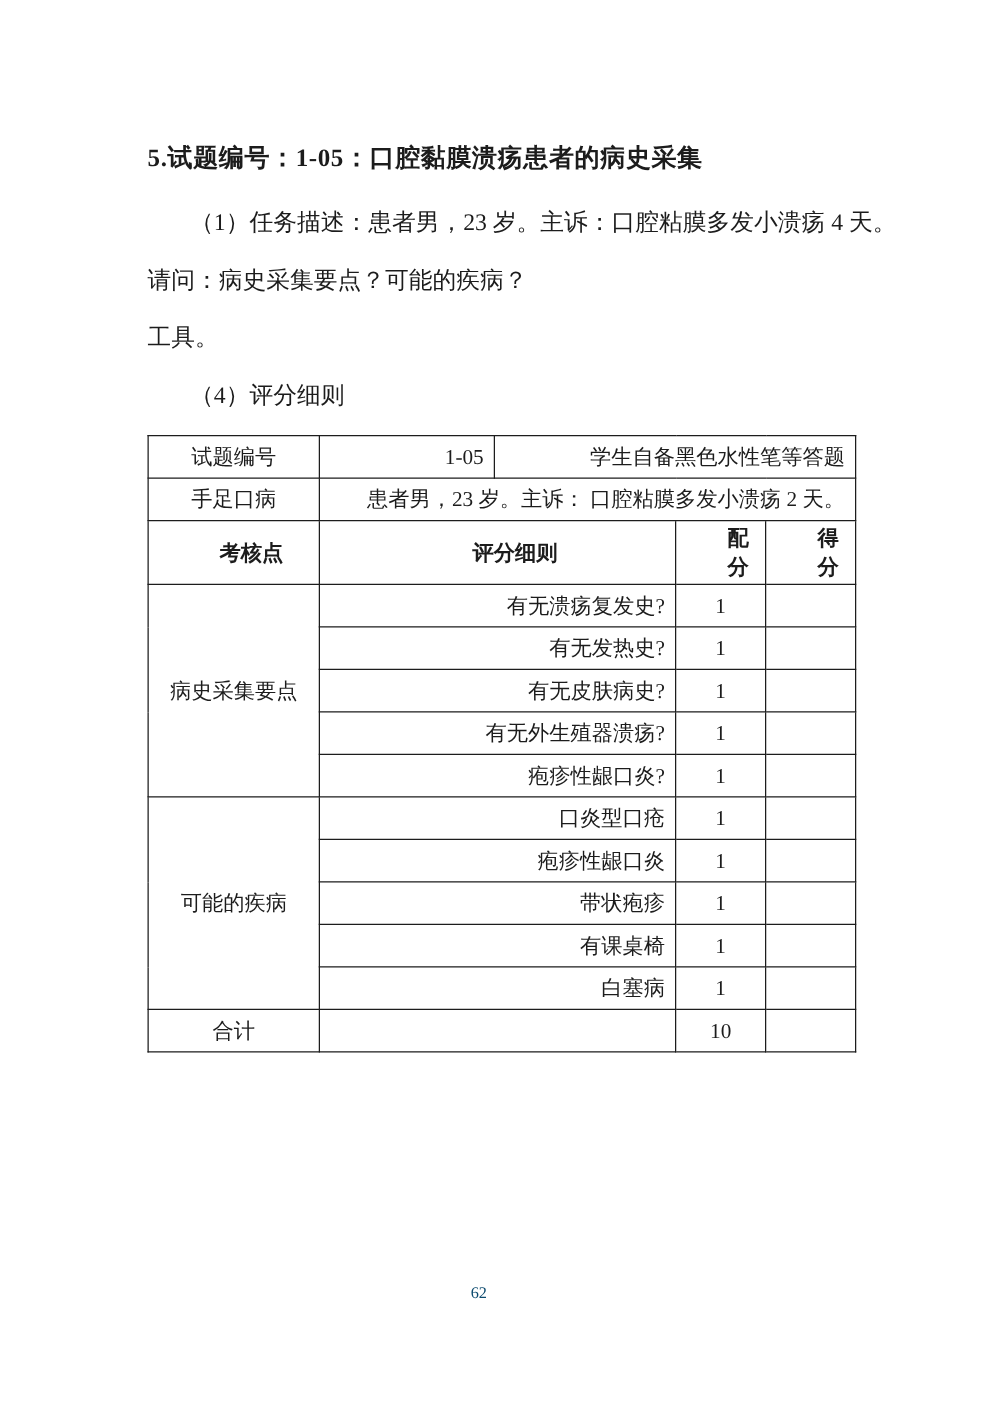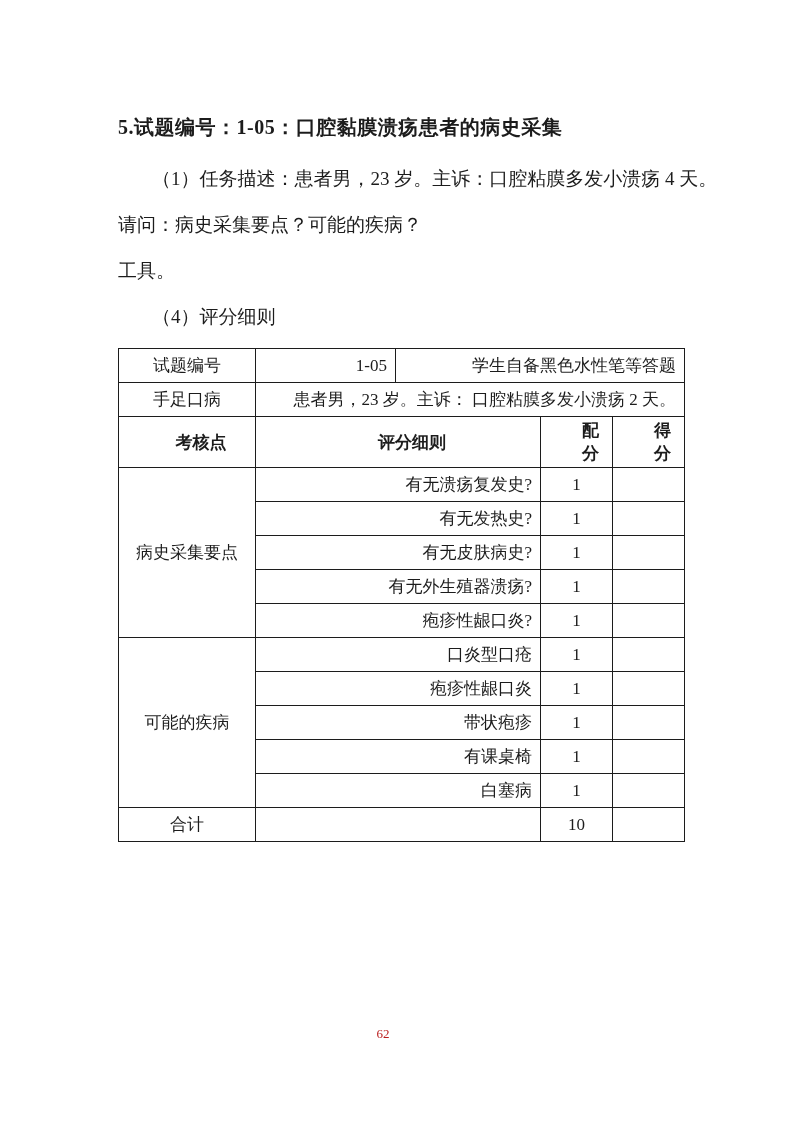--- a/index.html
+++ b/index.html
@@ -22,21 +22,21 @@
     padding: 2px 8px;
     font-size: 17px;
     font-weight: normal;
     vertical-align: middle;
     text-align: right;
     overflow: hidden;
   }
   .score th { font-weight: bold; text-align: center; padding-left: 36px; }
   .c { text-align: center !important; }
   .bold { font-weight: bold; }
-  .page-number { position: absolute; top: 1026px; left: 0; width: 766px; text-align: center; font-size: 13px; color: #b91c1c; }
+  .page-number { position: absolute; top: 1026px; left: 0; width: 766px; text-align: center; font-size: 13px; color: #0c4a6e; }
 </style>
 </head>
 <body>
 
 <div class="page">
   <div class="content">
 
     <h1 class="heading">5.试题编号：1-05：口腔黏膜溃疡患者的病史采集</h1>
 
     <div>

